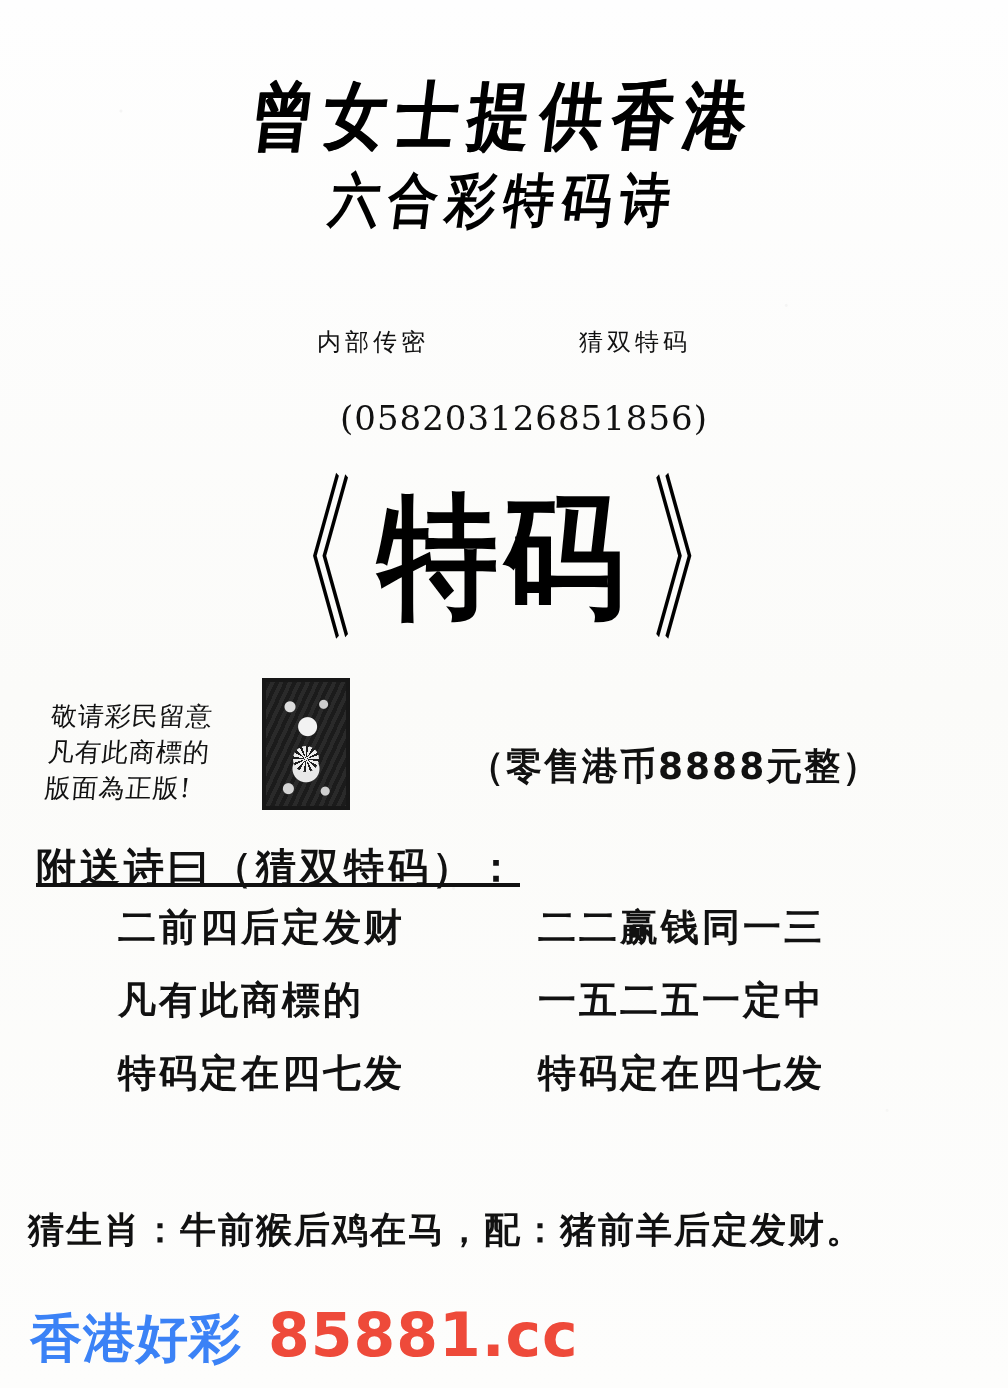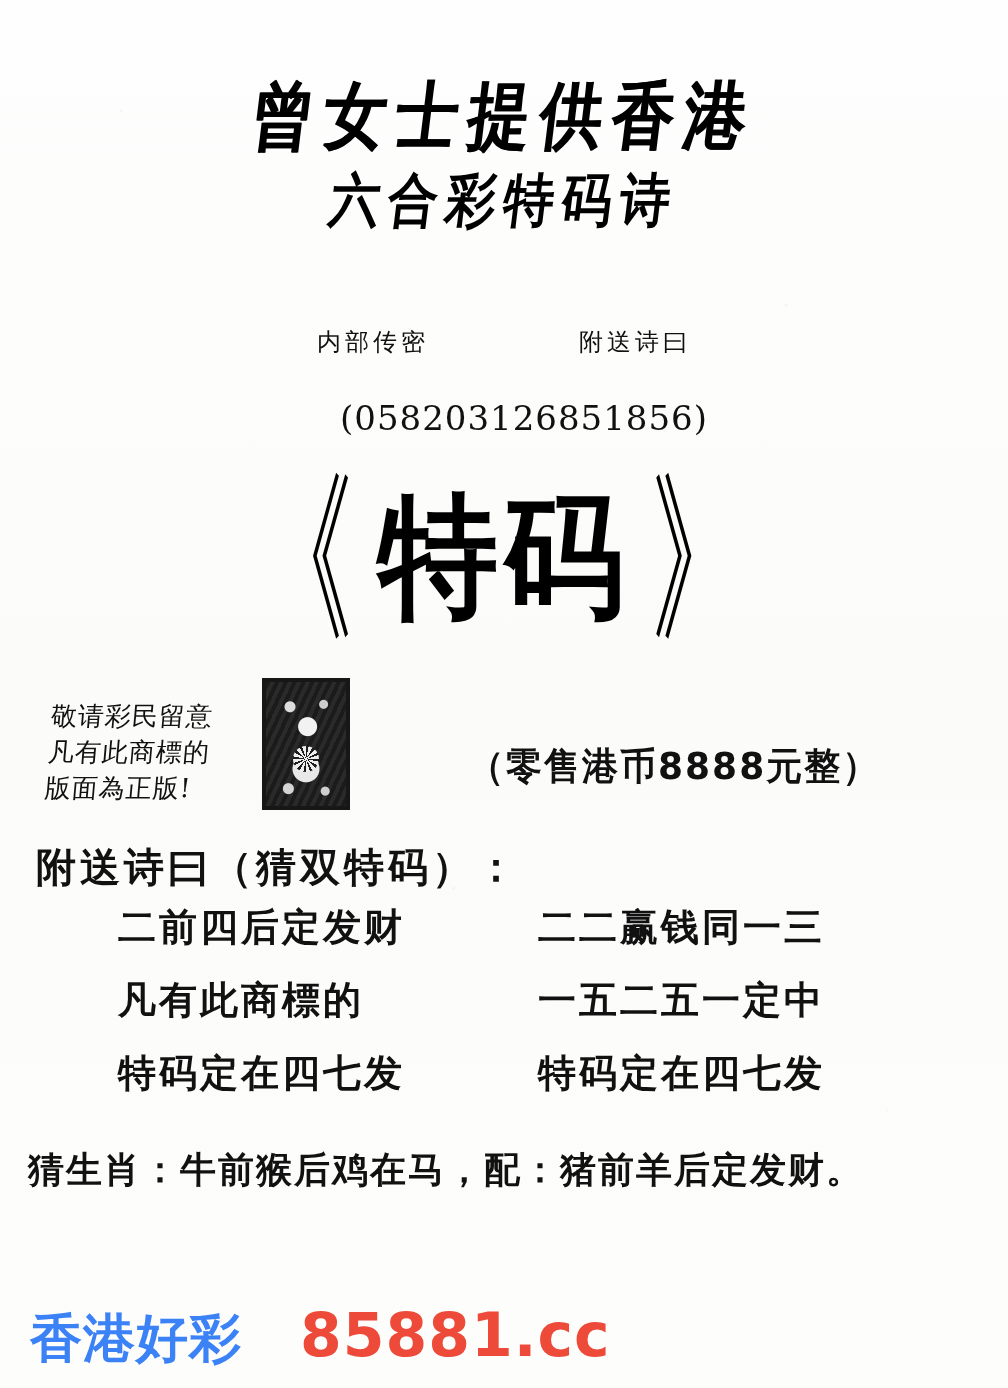--- a/index.html
+++ b/index.html
@@ -178,20 +178,21 @@
 
   
   .poem-head {
     position: absolute;
     top: 840px;
     left: 36px;
     font-size: 40px;
     letter-spacing: 4px;
     font-weight: bold;
     font-family: "DejaVu Serif", serif;
+    text-decoration: underline;
   }
 
   
   .poem {
     position: absolute;
     top: 902px;
     left: 118px;
     width: 790px;
     display: grid;
     grid-template-columns: 420px 370px;
@@ -201,21 +202,21 @@
     font-size: 38px;
     letter-spacing: 3px;
     font-weight: bold;
     font-family: Liberation Mono, monospace;
     white-space: nowrap;
   }
 
   
   .zodiac {
     position: absolute;
-    top: 1146px;
+    top: 1206px;
     left: 28px;
     font-size: 36px;
     letter-spacing: 2px;
     font-weight: bold;
     font-family: "DejaVu Serif", serif;
     white-space: nowrap;
     text-align: center;
   }
 
   
@@ -231,36 +232,35 @@
     font-family: "DejaVu Sans", sans-serif;
     font-weight: bold;
     font-size: 52px;
     letter-spacing: 1px;
   }
   .footer .url {
     font-family: "DejaVu Sans", sans-serif;
     font-weight: bold;
     font-size: 60px;
     letter-spacing: 1px;
-    margin-left: 32px;
   }
 </style>
 </head>
 <body>
 
 <div class="paper"></div>
 
 <div class="layer">
 
   <div class="title-main">曾女士提供香港</div>
   <div class="title-sub">六合彩特码诗</div>
 
   <div class="notice-row">
     <span>内部传密</span>
-    <span>附送诗曰</span>
+    <span>猜双特码</span>
   </div>
 
   <div class="serial">(058203126851856)</div>
 
   <div class="bigword">
     <span class="paren">《</span><span>特码</span><span class="paren">》</span>
   </div>
 
   <div class="left-note">
     <div>敬请彩民留意</div>

